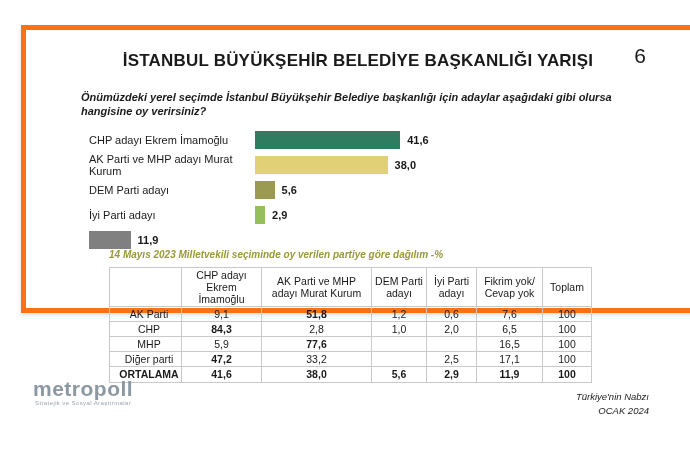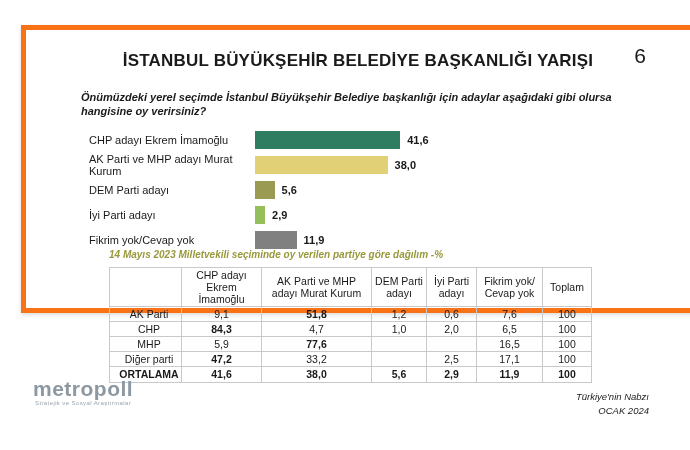--- a/index.html
+++ b/index.html
@@ -70,21 +70,20 @@
           </div>
         </div>
         <div class="bar-row">
           <div class="bar-label">İyi Parti adayı</div>
           <div class="bar-track">
             <div class="bar" style="width: 10.121px; background: rgb(148, 191, 91);"></div>
             <span class="bar-value">2,9</span>
           </div>
         </div>
         <div class="bar-row">
-          <div class="bar-label">Fikrim yok/Cevap yok</div>
           <div class="bar-track">
             <div class="bar" style="width: 41.531px; background: rgb(128, 128, 128);"></div>
             <span class="bar-value">11,9</span>
           </div>
         </div>
       </div>
 
     <div class="caption">14 Mayıs 2023 Milletvekili seçiminde oy verilen partiye göre dağılım -%</div>
 
     <table class="datatable">
@@ -114,21 +113,21 @@
             <td>9,1</td>
             <td class="bold">51,8</td>
             <td>1,2</td>
             <td>0,6</td>
             <td>7,6</td>
             <td>100</td>
           </tr>
           <tr>
             <td class="row-label">CHP</td>
             <td class="bold">84,3</td>
-            <td>4,7</td>
+            <td>2,8</td>
             <td>1,0</td>
             <td>2,0</td>
             <td>6,5</td>
             <td>100</td>
           </tr>
           <tr>
             <td class="row-label">MHP</td>
             <td>5,9</td>
             <td class="bold">77,6</td>
             <td></td>

